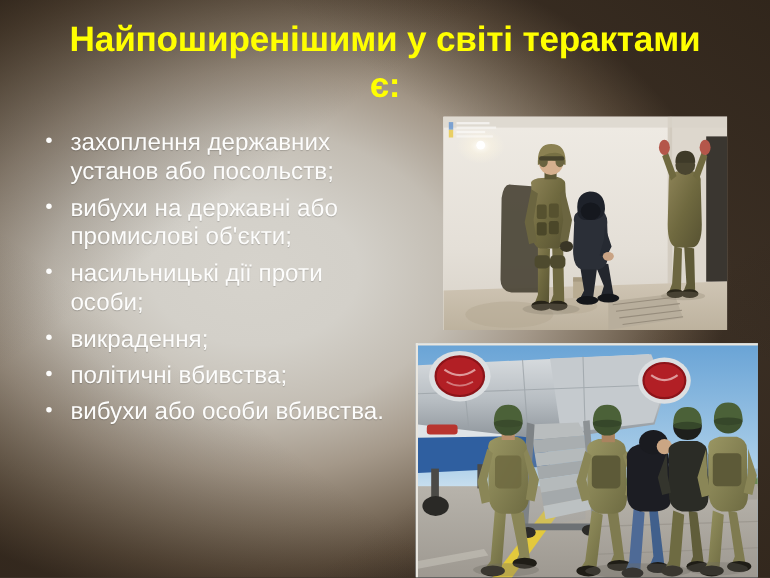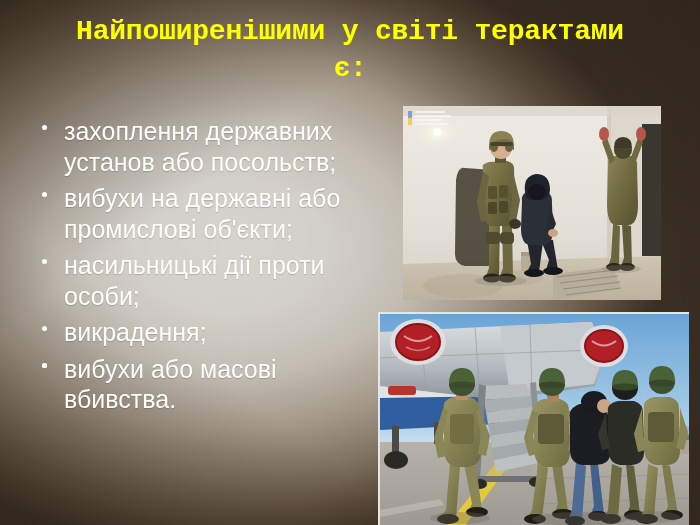--- a/index.html
+++ b/index.html
@@ -39,45 +39,44 @@
   }
 
   
   .slide-title {
     position: absolute;
     left: 60px;
     top: 14px;
     width: 580px;
     text-align: center;
     color: #ffff00;
-    font-size: 28px;
+    font-size: 32px;
     font-weight: bold;
     line-height: 1.32;
     letter-spacing: -0.2px;
     z-index: 5;
-    font-family: Liberation Mono, monospace;
   }
 
   
   .bullet-list {
     position: absolute;
     left: 34px;
     top: 116px;
     width: 330px;
     margin: 0;
     padding: 0;
     list-style: none;
     z-index: 5;
   }
   .bullet-item {
     position: relative;
     padding-left: 30px;
     margin-bottom: 6px;
     color: #fdfdfc;
-    font-size: 25px;
+    font-size: 22px;
     line-height: 1.22;
     text-shadow: 0 1px 1px rgba(0,0,0,0.18);
   }
   .bullet-dot {
     position: absolute;
     left: 8px;
     top: 9px;
     width: 5px;
     height: 5px;
     border-radius: 50%;
@@ -137,24 +136,25 @@
     <li class="bullet-item">
       <span class="bullet-dot"></span>
       <span>насильницькі дії проти особи;</span>
     </li>
     <li class="bullet-item">
       <span class="bullet-dot"></span>
       <span>викрадення;</span>
     </li>
     <li class="bullet-item">
       <span class="bullet-dot"></span>
-    </li>
-    <li class="bullet-item">
-      <span class="bullet-dot"></span>
-      <span>вибухи або масові вбивства.</span>
+      <span>політичні вбивства;</span>
+    </li>
+    <li class="bullet-item">
+      <span class="bullet-dot"></span>
+      <span>вибухи або особи вбивства.</span>
     </li>
   </ul>
 
   <div class="photo" id="photo-raid" title="Озброєний військовий у камуфляжі та шоломі біля затриманого, що сидить, і людини біля стіни з піднятими руками">
     <svg viewBox="0 0 258 194" preserveAspectRatio="none">
       <defs>
         <linearGradient id="wallG" x1="0" y1="0" x2="0" y2="1">
           <stop offset="0" stop-color="#efebe4"></stop>
           <stop offset="0.62" stop-color="#e4dfd7"></stop>
           <stop offset="1" stop-color="#d6d0c6"></stop>

